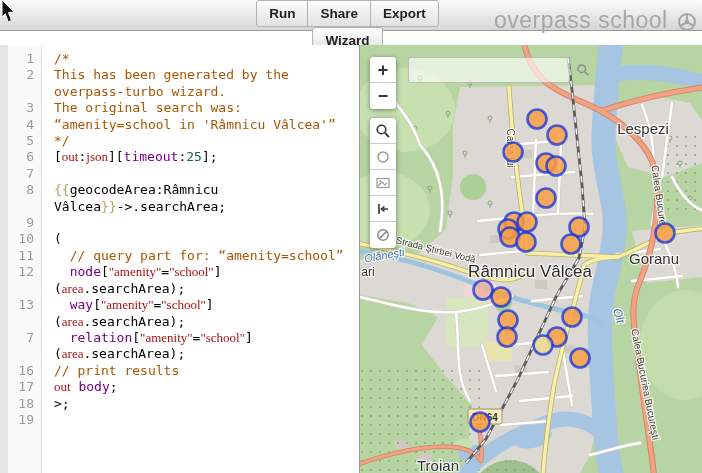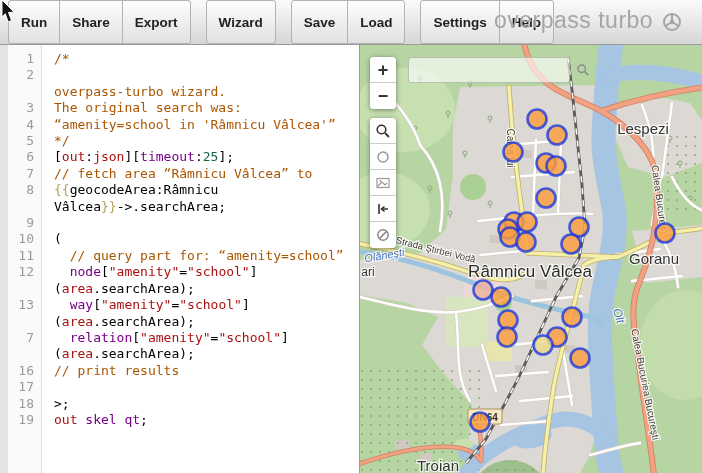--- a/index.html
+++ b/index.html
@@ -1,23 +1,23 @@
 <!DOCTYPE html>
 <html><head>
 <meta charset="utf-8">
 <style>
   html,body{margin:0;padding:0;background:#fff;}
   #app{position:relative;width:702px;height:473px;overflow:hidden;
        font-family:"Liberation Sans",sans-serif;background:#fff;}
 
   
-  #toolbar{position:absolute;left:0;top:0;width:702px;height:45px;
+  #toolbar{position:absolute;left:0;top:0;width:702px;height:31px;
     background:linear-gradient(#fbfbfb,#d6d6d6);
     border-bottom:1px solid #9a9a9a;box-sizing:border-box;
-    display:flex;padding-left:8px;}
+    display:flex;align-items:center;padding-left:8px;flex-direction:column;}
   .tb-group{display:inline-flex;margin-right:15px;}
   .tb-group button{
     font-family:"Liberation Sans",sans-serif;font-size:13.5px;font-weight:bold;color:#222;
     background:linear-gradient(#fdfdfd,#e1e1e1);
     border:1px solid #b2b2b2;padding:5px 12px;margin-left:-1px;cursor:pointer;
     border-radius:0;line-height:15px;}
   .tb-group button:first-child{border-radius:3px 0 0 3px;margin-left:0;}
   .tb-group button:last-child{border-radius:0 3px 3px 0;}
   .tb-group button:only-child{border-radius:3px;}
   #logo{position:absolute;left:494px;top:7px;display:flex;align-items:center;
@@ -29,21 +29,21 @@
   #editor{position:absolute;left:0;top:45px;width:360px;height:428px;overflow:hidden;
     background:linear-gradient(to right,#e4e4e4 0,#e4e4e4 8px,#fafafa 8px,#fafafa 41px,
                #dedede 41px,#dedede 42px,#fff 42px);}
   #code-rows{position:absolute;left:8px;top:6px;right:0;}
   .code-row{display:flex;line-height:16.4px;
     font-family:"DejaVu Sans Mono",monospace;font-size:13px;}
   .gutter-num{flex:0 0 26px;text-align:right;padding-right:8px;color:#9a9a9a;}
   .code-text{white-space:pre;padding-left:12px;}
   .tok-com{color:#a50;}
   .tok-kw{color:#708;}
-  .tok-str{color:#a11;}
+  .tok-str{color:#a11;font-family:Liberation Serif, serif;}
   .tok-num{color:#164;}
   .tok-mus{color:#b3a15c;}
   .tok-pln{color:#000;}
   #divider{position:absolute;left:359px;top:45px;width:1px;height:428px;background:#9a9a9a;}
 
   
   #map{position:absolute;left:360px;top:45px;width:342px;height:428px;overflow:hidden;}
   #map-svg{position:absolute;left:0;top:0;}
   #map-search{position:absolute;left:48px;top:12px;width:162px;height:26px;
     background:rgba(255,255,255,.62);border:1px solid rgba(150,150,150,.55);
@@ -75,41 +75,42 @@
     </span>
     <span class="tb-group">
       <button>Save</button>
       <button>Load</button>
     </span>
     <span class="tb-group">
       <button>Settings</button>
       <button>Help</button>
     </span>
     <span id="logo">
-      <span>overpass turbo</span>
+      <span>overpass school</span>
       <svg width="20" height="20" viewBox="0 0 20 20">
         <circle cx="10" cy="10" r="8" fill="none" stroke="#a6a6a6" stroke-width="2"></circle>
         <path d="M10,10 L10,2.5 M10,10 L3.6,13.8 M10,10 L16.4,13.8" stroke="#a6a6a6" stroke-width="2" fill="none"></path>
         <circle cx="10" cy="10" r="2.3" fill="#a6a6a6"></circle>
       </svg>
     </span>
   </div>
 
   <svg id="cursor" width="18" height="26" viewBox="0 0 18 26">
     <polygon points="1,0 13,12 7.5,12.5 10.5,20.5 7.2,22 4.3,13.8 1,17" fill="#111" stroke="#fff" stroke-width="1"></polygon>
   </svg>
 
   <div id="editor">
     <div id="code-rows">
         <div class="code-row">
           <span class="gutter-num">1</span>
           <span class="code-text"><span class="tok-com">/*</span></span>
         </div>
         <div class="code-row">
           <span class="gutter-num">2</span>
+          <span class="code-text"><span class="tok-com">This has been generated by the</span></span>
         </div>
         <div class="code-row">
           <span class="gutter-num"></span>
           <span class="code-text"><span class="tok-com">overpass-turbo wizard.</span></span>
         </div>
         <div class="code-row">
           <span class="gutter-num">3</span>
           <span class="code-text"><span class="tok-com">The original search was:</span></span>
         </div>
         <div class="code-row">
@@ -119,21 +120,20 @@
         <div class="code-row">
           <span class="gutter-num">5</span>
           <span class="code-text"><span class="tok-com">*/</span></span>
         </div>
         <div class="code-row">
           <span class="gutter-num">6</span>
           <span class="code-text"><span class="tok-pln">[</span><span class="tok-str">out</span><span class="tok-pln">:</span><span class="tok-str">json</span><span class="tok-pln">]</span><span class="tok-pln">[</span><span class="tok-kw">timeout</span><span class="tok-pln">:</span><span class="tok-num">25</span><span class="tok-pln">]</span><span class="tok-pln">;</span></span>
         </div>
         <div class="code-row">
           <span class="gutter-num">7</span>
-          <span class="code-text"><span class="tok-com">// fetch area “Râmnicu Vâlcea” to</span></span>
         </div>
         <div class="code-row">
           <span class="gutter-num">8</span>
           <span class="code-text"><span class="tok-mus">{{</span><span class="tok-pln">geocodeArea:Râmnicu</span></span>
         </div>
         <div class="code-row">
           <span class="gutter-num"></span>
           <span class="code-text"><span class="tok-pln">Vâlcea</span><span class="tok-mus">}}</span><span class="tok-pln">-&gt;.searchArea;</span></span>
         </div>
         <div class="code-row">
@@ -170,28 +170,28 @@
         <div class="code-row">
           <span class="gutter-num"></span>
           <span class="code-text"><span class="tok-pln">(</span><span class="tok-str">area</span><span class="tok-pln">.searchArea);</span></span>
         </div>
         <div class="code-row">
           <span class="gutter-num">16</span>
           <span class="code-text"><span class="tok-com">// print results</span></span>
         </div>
         <div class="code-row">
           <span class="gutter-num">17</span>
+          <span class="code-text"><span class="tok-str">out</span><span class="tok-pln"> </span><span class="tok-kw">body</span><span class="tok-pln">;</span></span>
         </div>
         <div class="code-row">
           <span class="gutter-num">18</span>
           <span class="code-text"><span class="tok-pln">&gt;;</span></span>
         </div>
         <div class="code-row">
           <span class="gutter-num">19</span>
-          <span class="code-text"><span class="tok-str">out</span><span class="tok-pln"> </span><span class="tok-kw">skel</span><span class="tok-pln"> </span><span class="tok-kw">qt</span><span class="tok-pln">;</span></span>
         </div>
       </div>
   </div>
   <div id="divider"></div>
 
   <div id="map">
     <svg id="map-svg" width="342" height="428" viewBox="0 0 342 428">
       <defs>
         <pattern id="dots" width="9" height="9" patternUnits="userSpaceOnUse">
           <circle cx="2" cy="2" r="1.1" fill="#7fa271"></circle>

